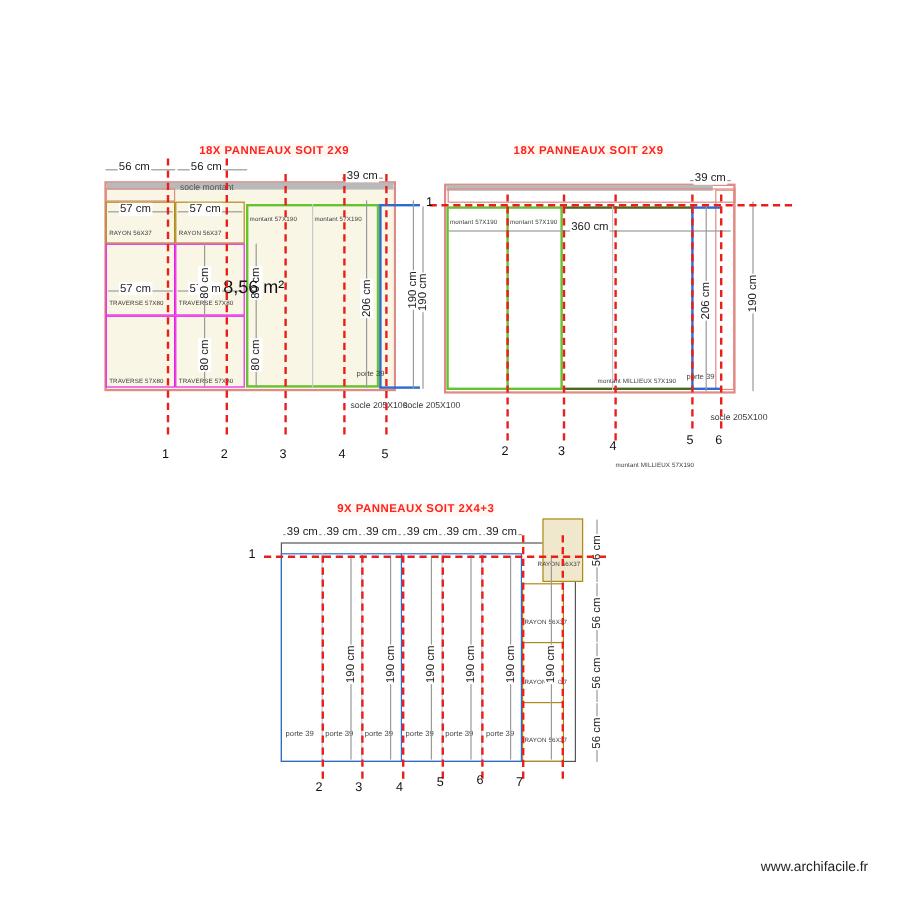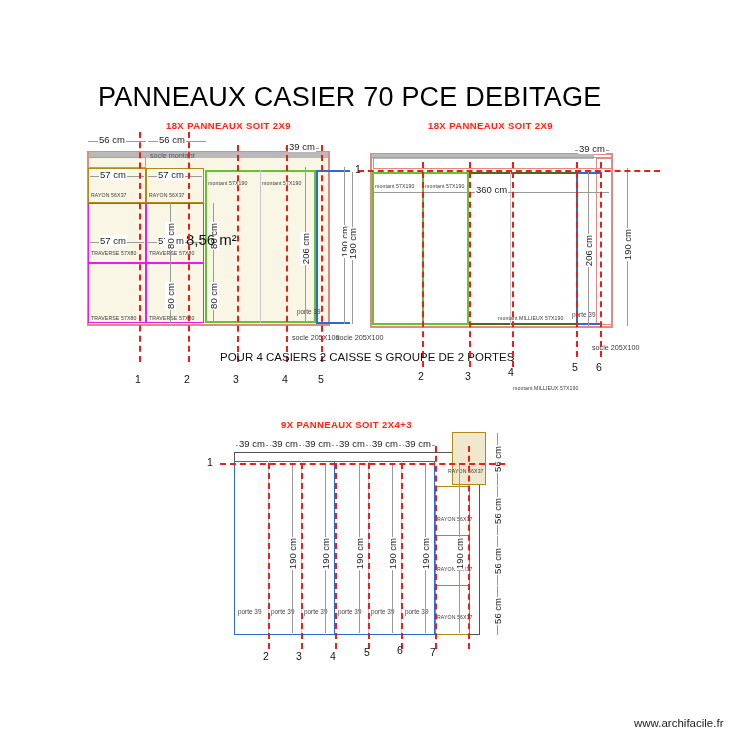--- a/index.html
+++ b/index.html
@@ -138,21 +138,20 @@
     font-size: 11.5px;
     color: #222;
     white-space: nowrap;
   }
 </style>
 </head>
 <body>
 
 <div class="stage">
 
-  <div class="main-title">PANNEAUX CASIER 70 PCE DEBITAGE</div>
 
   <div class="sec-title" style="left:166px; top:120px;">18X PANNEAUX SOIT 2X9</div>
 
   <div class="rect" style="left:87px; top:151px; width:243px; height:175px; border:2px solid #e08a84;"></div>
 
   <div class="rect" style="left:89px; top:153px; width:239px; height:171px; background:#f9f6e6;"></div>
 
   <div class="rect" style="left:89px; top:152px; width:239px; height:6px; background:#b9b9b9;"></div>
   <div class="socle-tr" style="left:150px; top:151px;">socle montant</div>
 
@@ -223,21 +222,20 @@
   <div class="vdash" style="left:237px; top:145px; height:217px;"></div>
   <div class="vdash" style="left:286px; top:145px; height:217px;"></div>
   <div class="vdash" style="left:321px; top:145px; height:217px;"></div>
 
   <div class="axnum" style="left:135px; top:373px;">1</div>
   <div class="axnum" style="left:184px; top:373px;">2</div>
   <div class="axnum" style="left:233px; top:373px;">3</div>
   <div class="axnum" style="left:282px; top:373px;">4</div>
   <div class="axnum" style="left:318px; top:373px;">5</div>
 
-  <div class="caption" style="left:220px; top:351px;">POUR 4 CASIERS 2 CAISSE S GROUPE DE 2 PORTES</div>
 
   <div class="sec-title" style="left:428px; top:120px;">18X PANNEAUX SOIT 2X9</div>
 
   <div class="rect" style="left:370px; top:153px; width:243px; height:175px; border:2px solid #e08a84;"></div>
   <div class="rect" style="left:372px; top:155px; width:239px; height:171px; background:#ffffff;"></div>
   <div class="rect" style="left:372px; top:154px; width:222px; height:5px; background:#b9b9b9;"></div>
 
   <div class="rect" style="left:373px; top:157px; width:240px; height:12px; border:1.5px solid #e08a84;"></div>
 
   <div class="rect" style="left:596px; top:158px; width:16px; height:167px; border:1.5px solid #e08a84;"></div>

